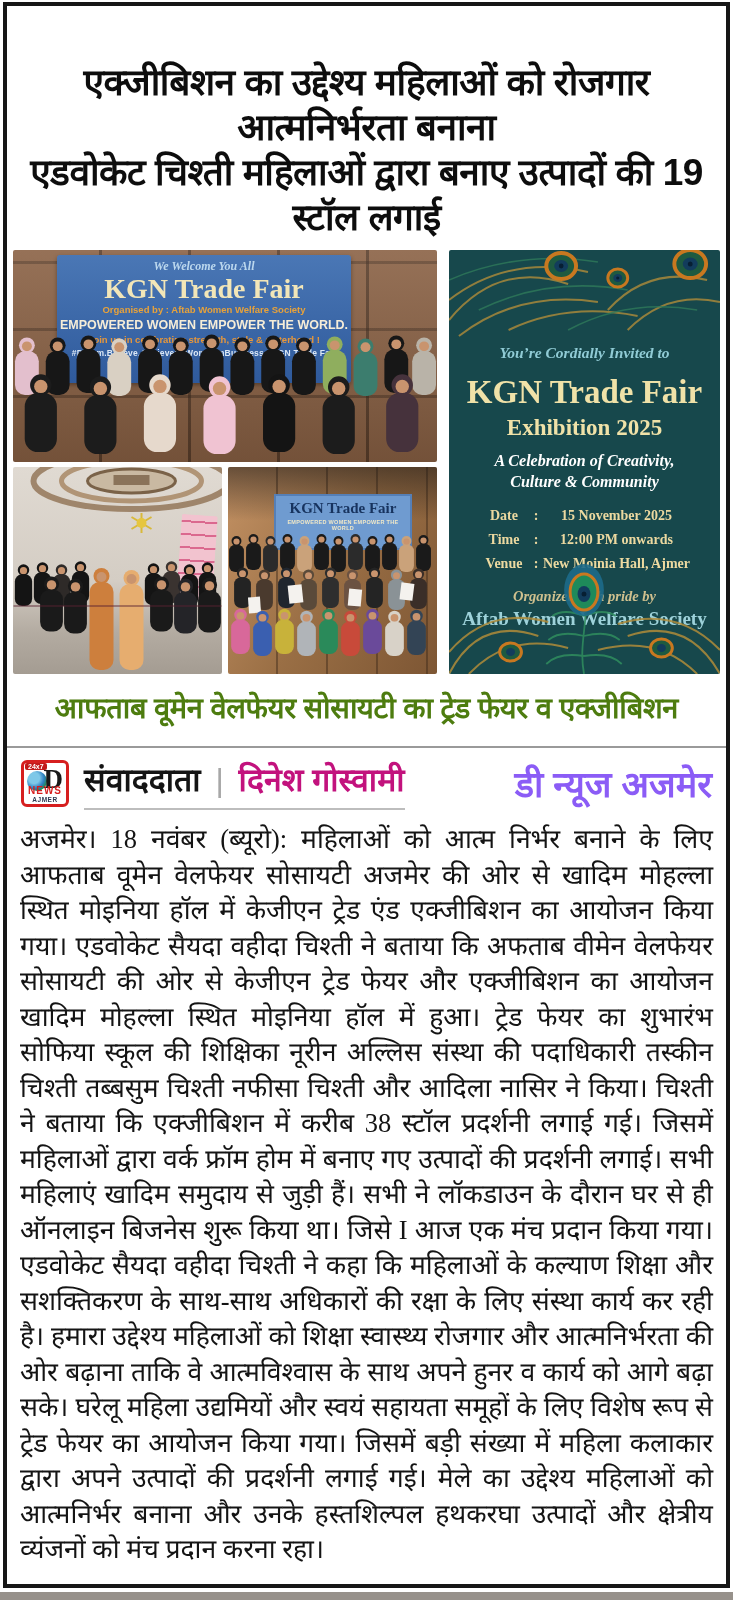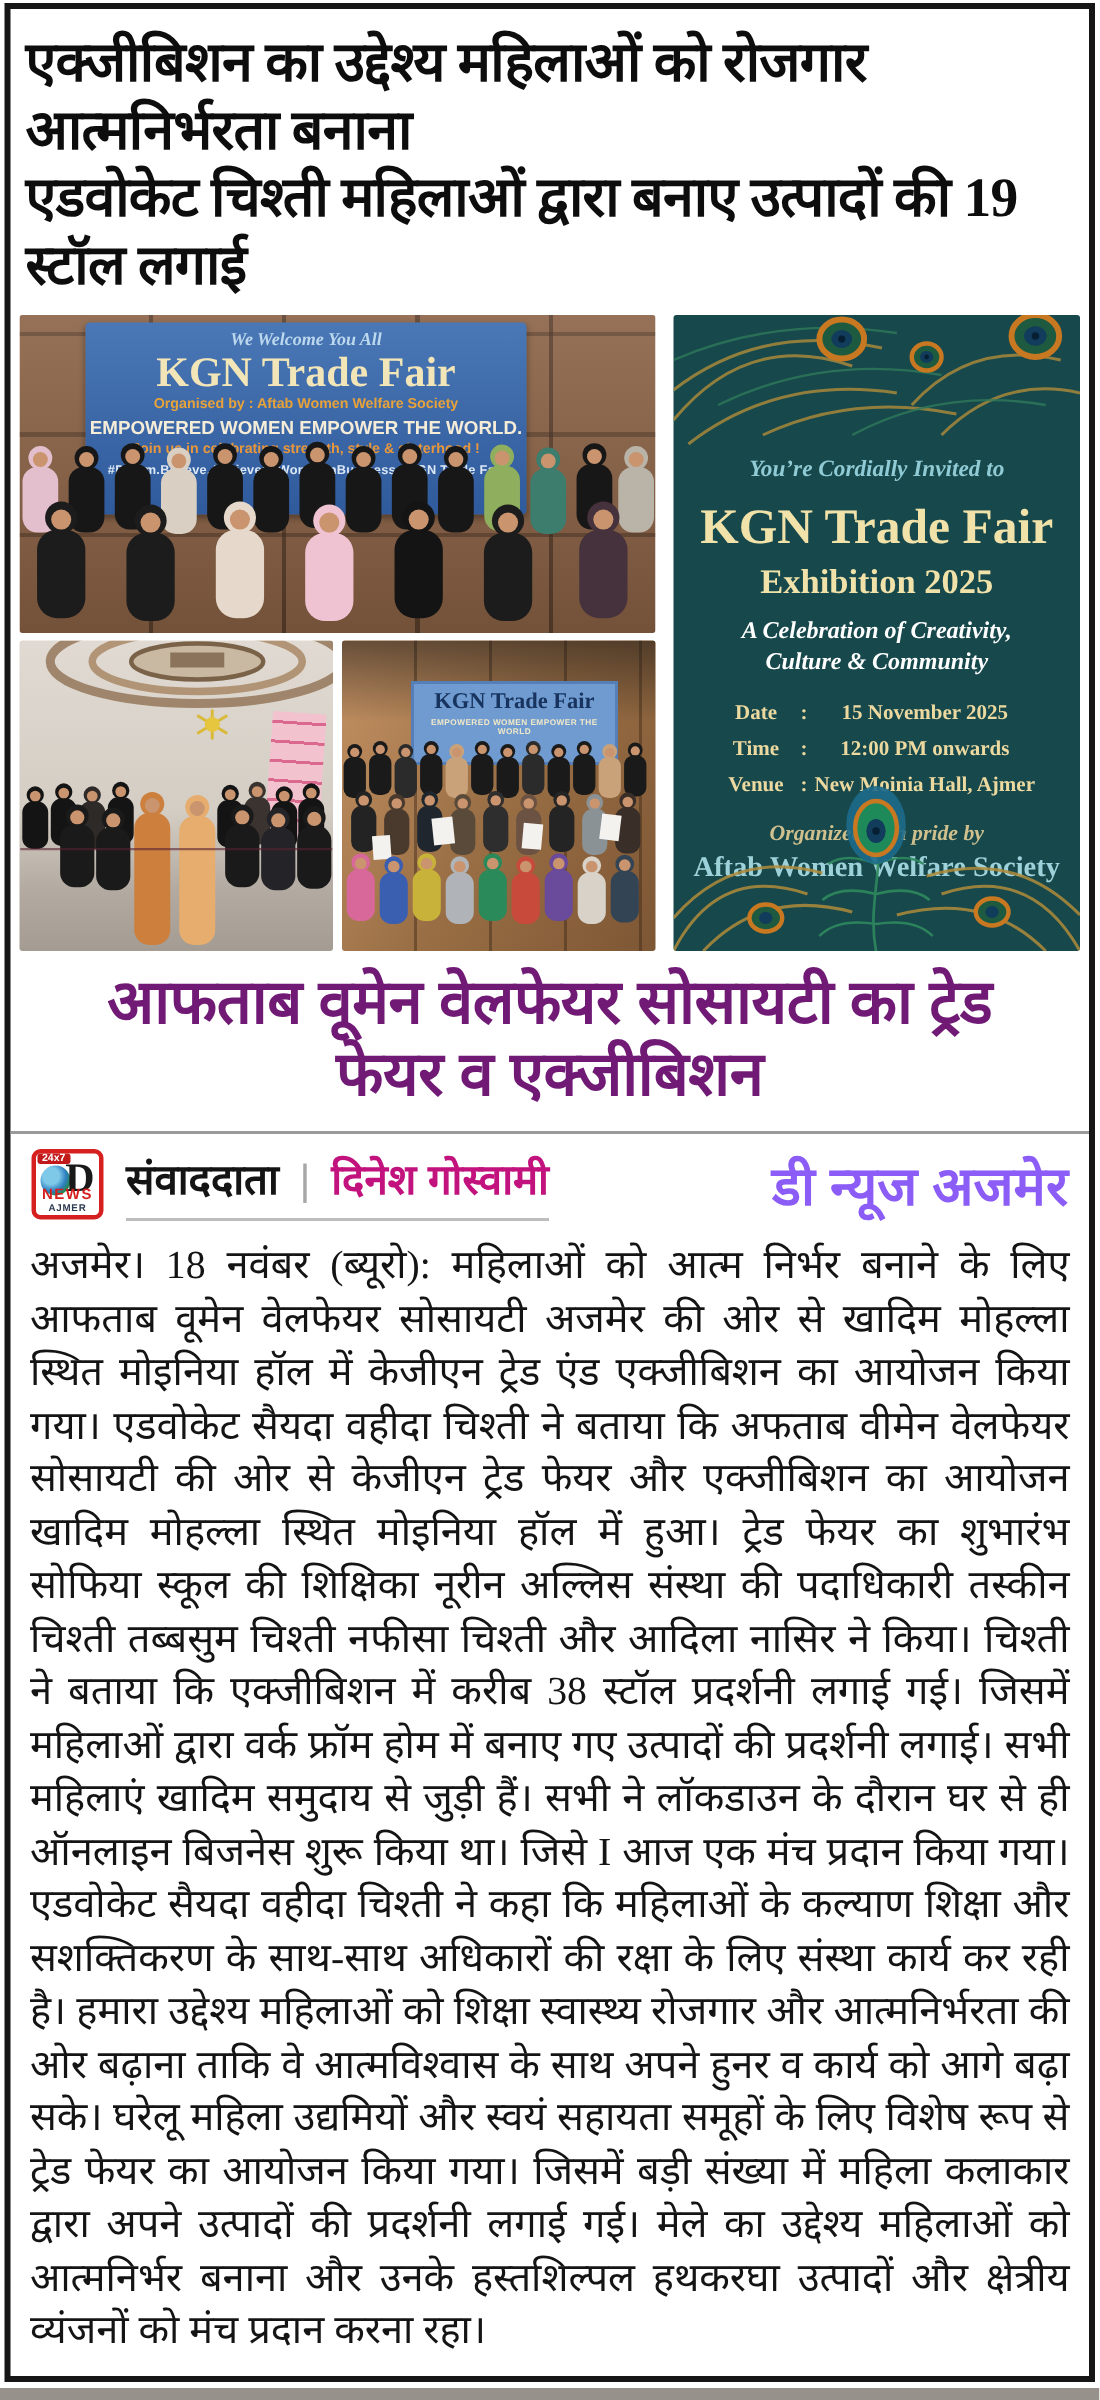--- a/index.html
+++ b/index.html
@@ -8,23 +8,23 @@
     font-family:"Liberation Sans",sans-serif;overflow:hidden;
   }
   .frame{
     position:absolute;left:3px;top:2px;width:719px;height:1578px;
     border:4px solid #161616;background:#fff;overflow:hidden;
   }
   .gray-strip{position:absolute;left:0;bottom:0;width:733px;height:8px;background:#97918b;}
 
   
   .headline{
-    padding:14px 10px 8px;color:#0d0d0d;
-    font-family:Liberation Serif, serif;font-weight:800;
-    font-size:37px;line-height:45px;letter-spacing:-.5px;
+    padding:14px 10px 8px;text-align:center;color:#0d0d0d;
+    font-family:Liberation Sans, sans-serif;font-weight:800;
+    font-size:37px;line-height:45px;letter-spacing:-.5px;margin-top:40px;
   }
 
   
   .media-row{display:flex;gap:12px;padding:2px 6px 0;height:424px;}
   .collage{width:424px;display:flex;flex-direction:column;gap:5px;}
   .photo{position:relative;overflow:hidden;border-radius:2px;}
   .photo-top{height:212px;
     background-color:#8a6144;
     background-image:
       linear-gradient(rgba(255,255,255,.10),rgba(0,0,0,.16)),
@@ -84,38 +84,38 @@
   .poster .details{margin-top:12px;text-align:center;font-family:"Liberation Serif",serif;font-weight:700;font-size:14px;line-height:24px;color:#ecd9a0;}
   .poster .drow{display:grid;grid-template-columns:50px 14px auto;}
   .poster .orgline{margin-top:12px;font-family:"Liberation Serif",serif;font-style:italic;font-weight:700;font-size:14.5px;color:#cfc08e;}
   .poster .organizer{margin-top:3px;font-family:"Liberation Serif",serif;font-weight:700;font-size:19px;color:#9ed2da;}
   .feather-top{position:absolute;top:0;left:0;width:100%;height:92px;}
   .feather-bottom{position:absolute;bottom:0;left:0;width:100%;height:118px;}
   .poster-spacer{height:86px;flex:none;}
 
   
   .subheadline{
-    margin-top:10px;padding:0 30px;text-align:center;color:#701a75;
-    font-weight:800;font-size:41px;line-height:48px;letter-spacing:-.3px;
+    margin-top:10px;padding:0 30px;text-align:center;color:#4d7c0f;
+    font-weight:800;font-size:29px;line-height:48px;letter-spacing:-.3px;
   }
 
   
   .rule{border:0;border-top:2px solid #9a9a9a;margin:14px 0 0;}
   .byline{display:flex;align-items:center;padding:9px 14px 4px;}
   .dlogo{
     width:48px;height:47px;border:3px solid #d61f1f;border-radius:6px;background:#fff;
     position:relative;flex:none;box-sizing:border-box;
   }
   .dlogo .badge{position:absolute;left:1px;top:0px;background:#c21a1a;color:#fff;font-size:7px;font-weight:800;padding:0 3px;border-radius:2px;}
   .dlogo .dletter{position:absolute;right:3px;top:1px;font-size:27px;font-weight:900;color:#191919;font-family:"Liberation Serif",serif;}
   .dlogo .globe{position:absolute;left:3px;top:8px;width:20px;height:20px;border-radius:50%;
     background:radial-gradient(circle at 35% 35%,#7ec8e8 0 30%,#2e7fc0 55%,#1f8a4a 75%,#145a8a 100%);}
   .dlogo .news{position:absolute;left:0;right:0;bottom:8px;text-align:center;color:#d61f1f;font-size:10px;font-weight:900;letter-spacing:1px;}
   .dlogo .city{position:absolute;left:0;right:0;bottom:1px;text-align:center;color:#2e3a52;font-size:6.5px;font-weight:800;letter-spacing:.5px;}
-  .byline-text{margin-left:15px;border-bottom:2px solid #bdbdbd;padding-bottom:8px;font-size:28px;font-weight:800;}
+  .byline-text{margin-left:15px;border-bottom:2px solid #bdbdbd;padding-bottom:8px;font-size:32px;font-weight:800;}
   .byline-text .lab{color:#141414;}
   .byline-text .sep{color:#a7a7a7;font-weight:400;margin:0 6px;}
   .byline-text .rep{color:#c2127d;}
   .agency{margin-left:auto;font-size:36px;font-weight:800;color:#8b5cf6;}
 
   
   .article{
     padding:8px 13px 0;text-align:justify;color:#141414;
     font-family:"Liberation Serif",serif;
     font-size:26.5px;line-height:35.5px;

